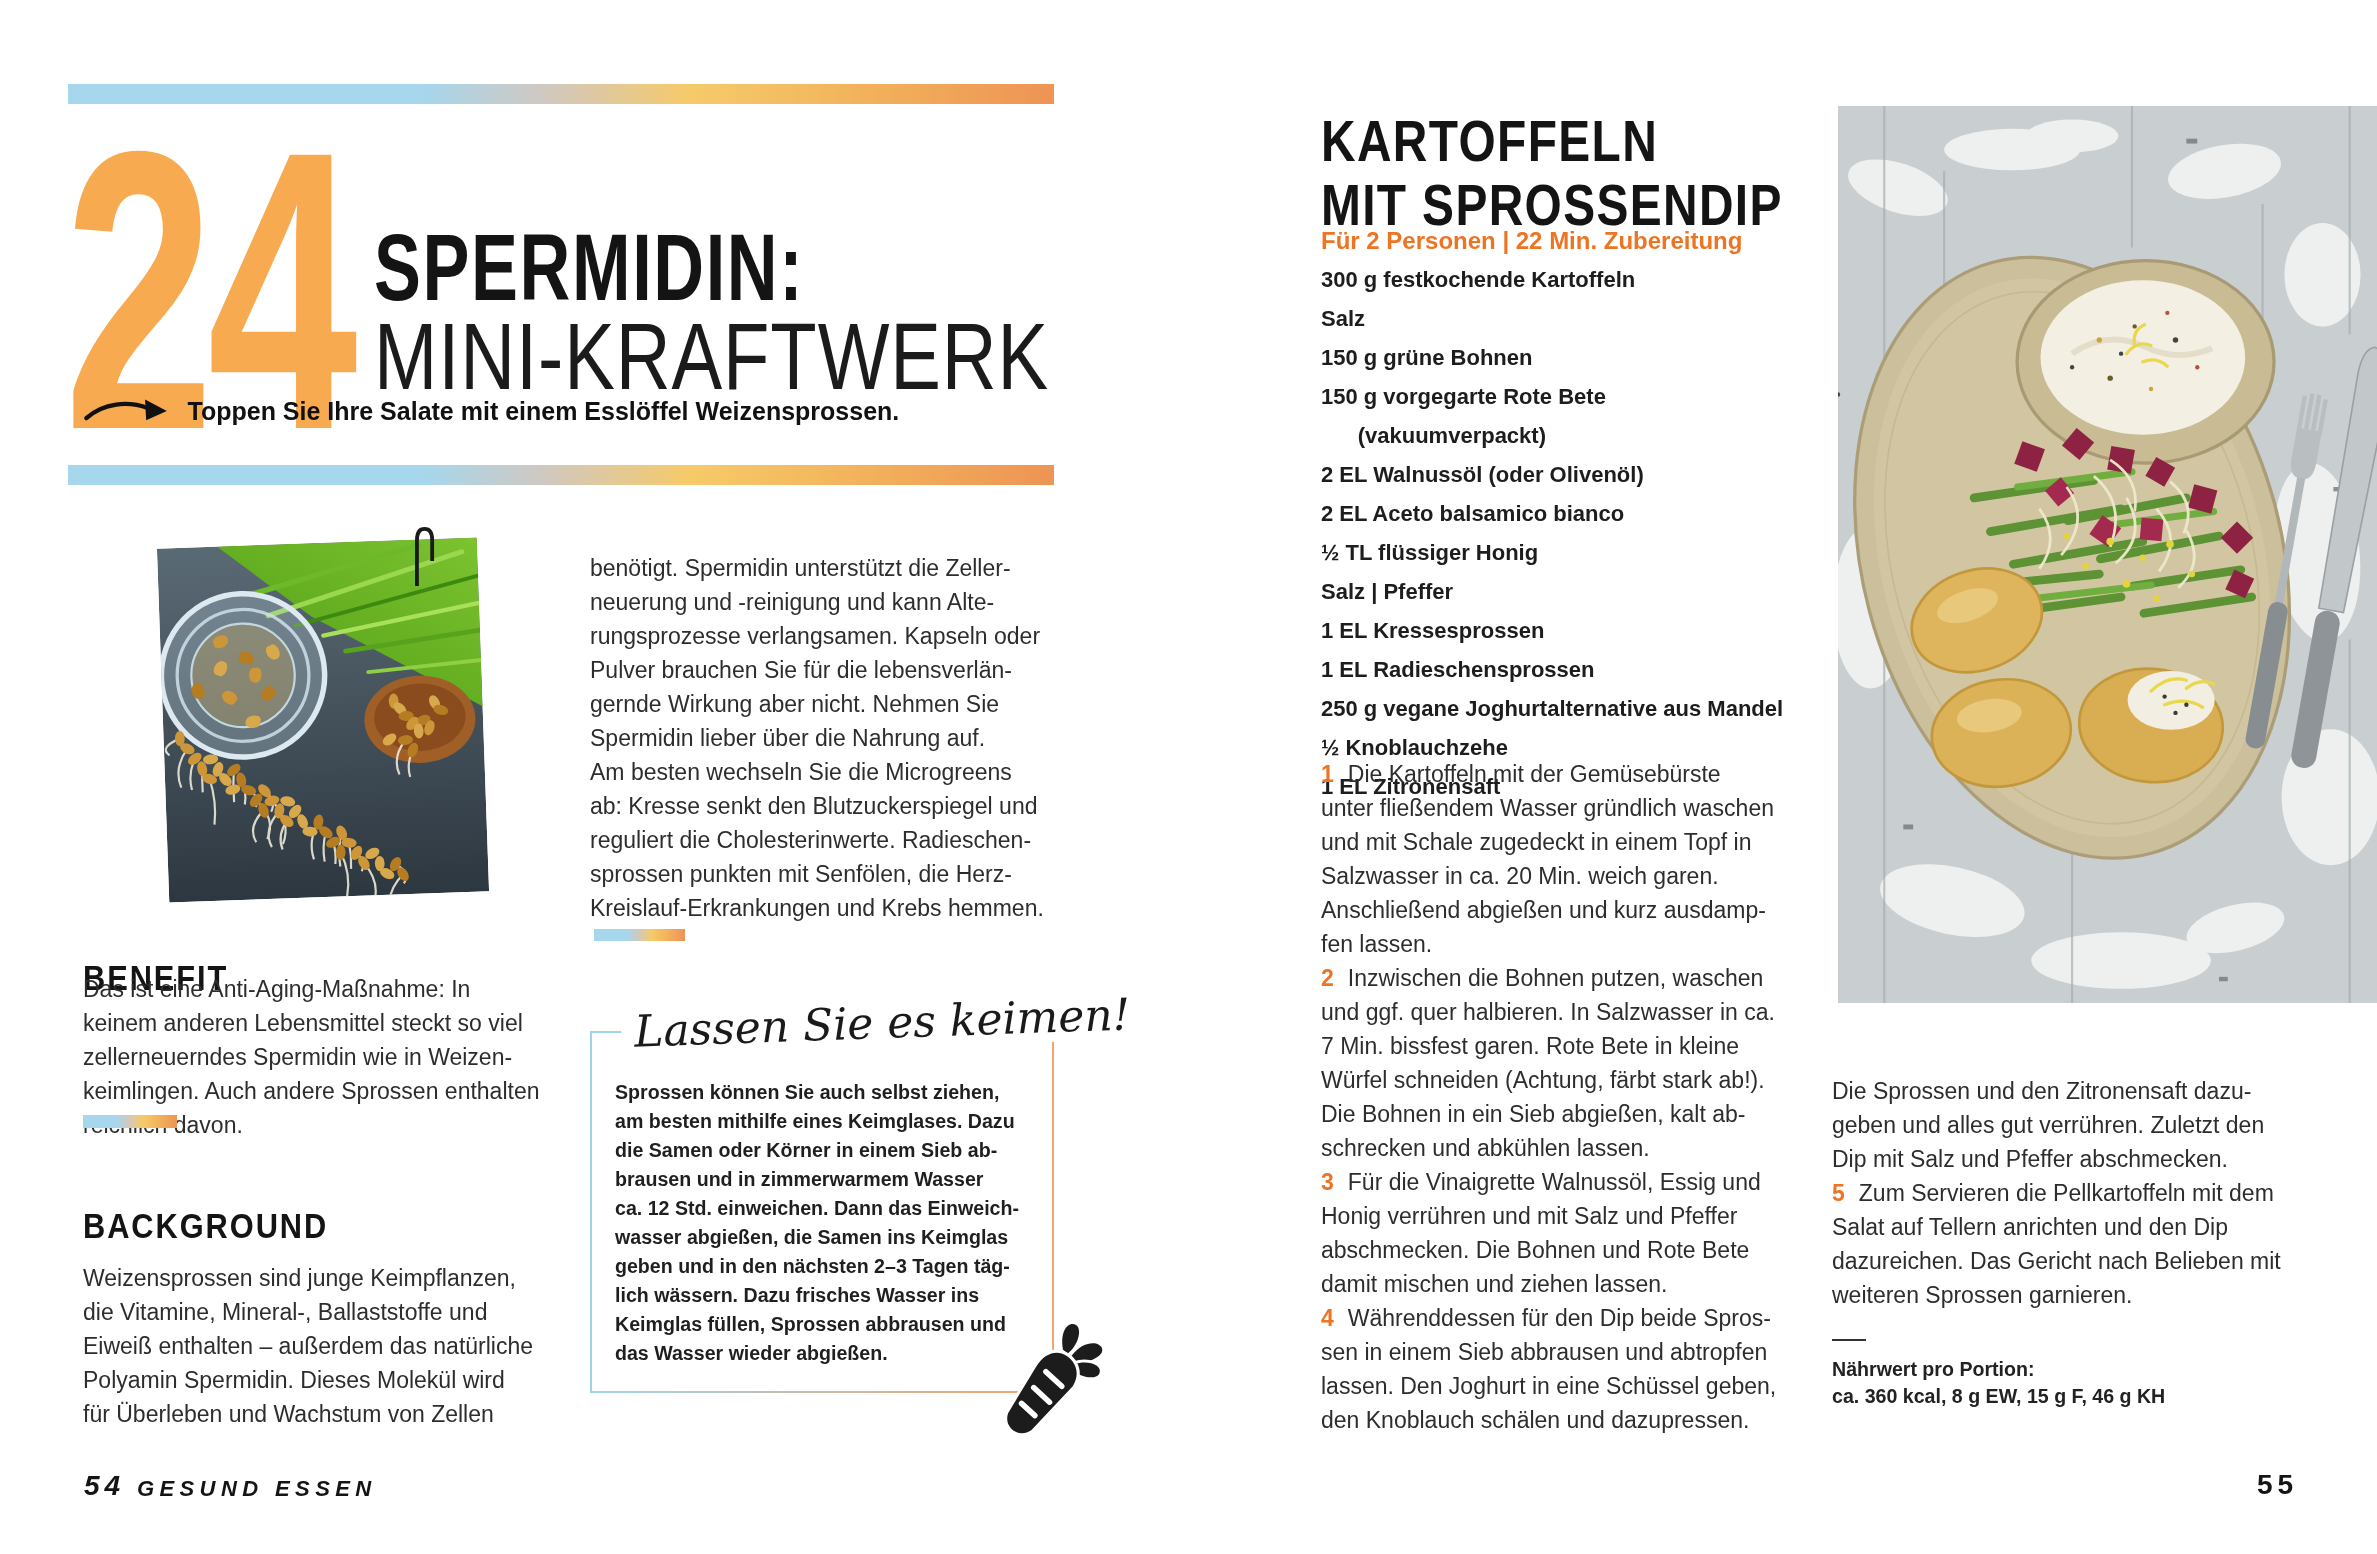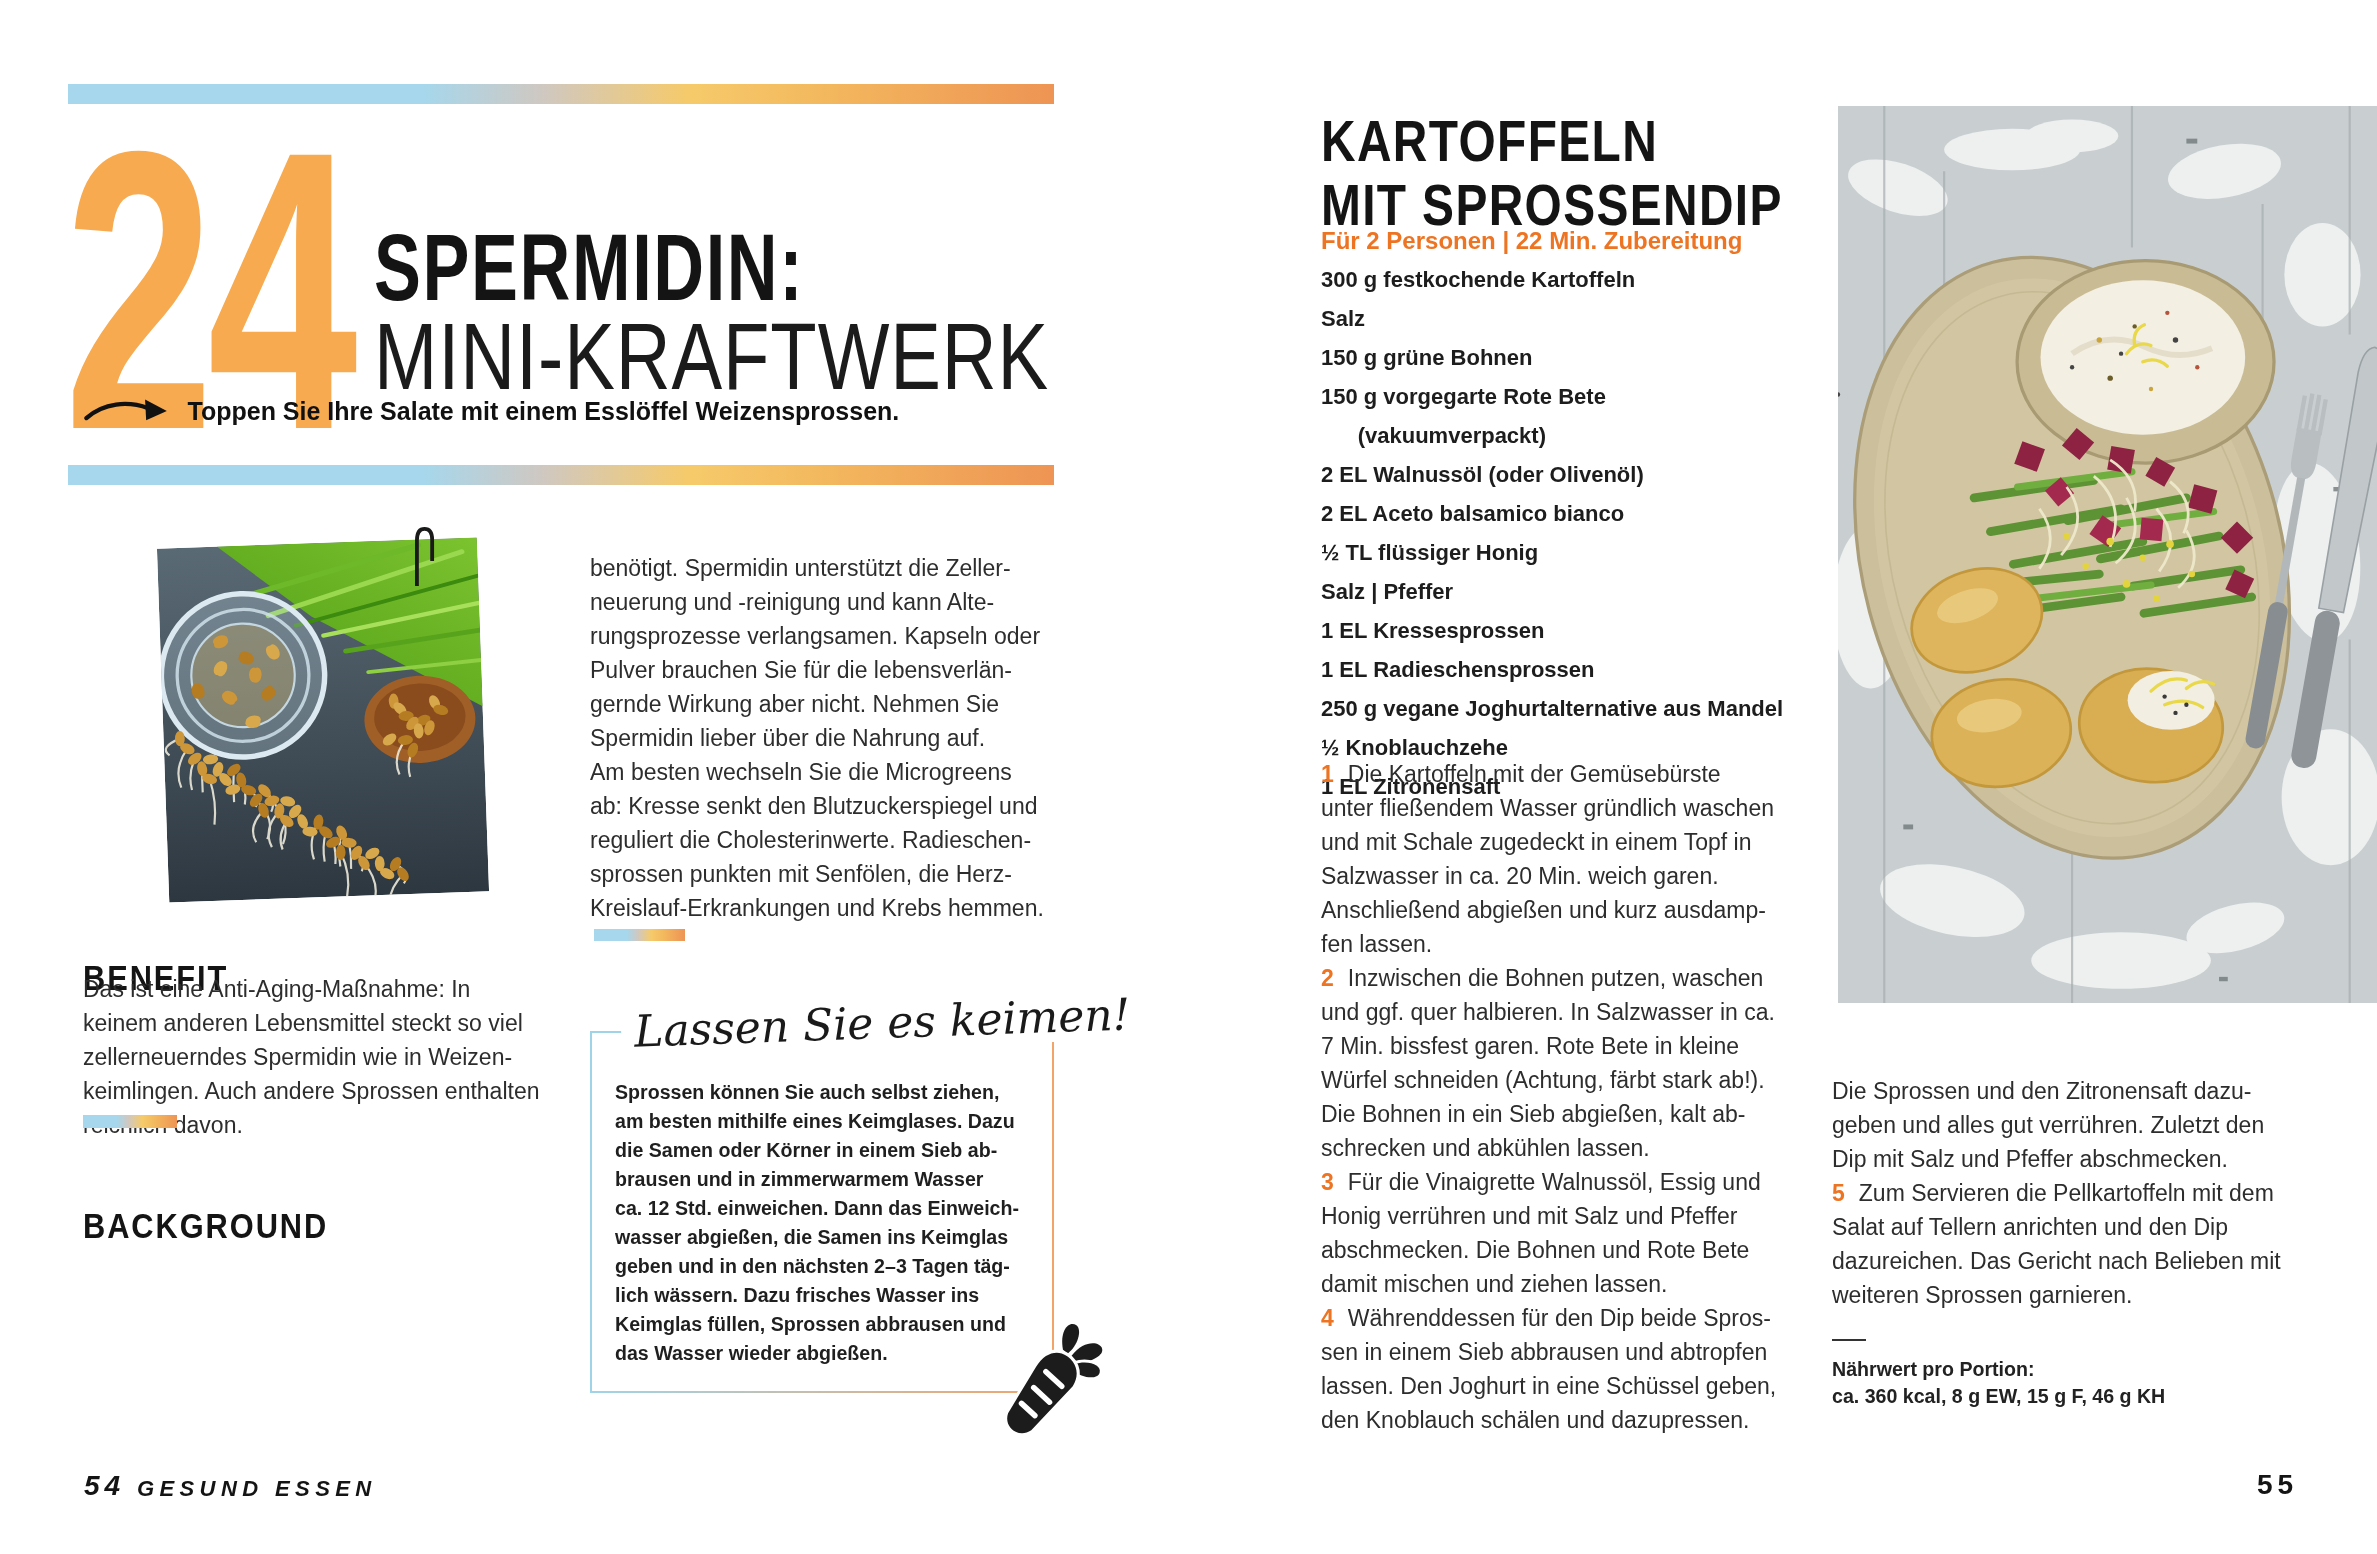--- a/index.html
+++ b/index.html
@@ -201,20 +201,25 @@
   <div class="abs body-text" style="left:83px;top:972px;width:484px;">Das ist eine Anti-Aging-Maßnahme: In
 keinem anderen Lebensmittel steckt so viel
 zellerneuerndes Spermidin wie in Weizen-
 keimlingen. Auch andere Sprossen enthalten
 reichlich davon.</div>
   <div class="abs grad-bar" style="left:83px;top:1115px;width:94px;height:13px;"></div>
 
   <div class="abs" style="left:83px;top:1206px;">
     <span class="cond sec-head">BACKGROUND</span>
   </div>
+  <div class="abs body-text" style="left:83px;top:1261px;width:490px;">Weizensprossen sind junge Keimpflanzen,
+die Vitamine, Mineral-, Ballaststoffe und
+Eiweiß enthalten – außerdem das natürliche
+Polyamin Spermidin. Dieses Molekül wird
+für Überleben und Wachstum von Zellen</div>
 
   <div class="abs" style="left:84px;top:1470px;display:flex;align-items:flex-end;gap:12px;font-style:italic;">
     <span class="footer-num">54</span>
     <span class="footer-sec">GESUND ESSEN</span>
   </div>
 
   <div class="abs body-text" style="left:590px;top:551px;width:479px;">benötigt. Spermidin unterstützt die Zeller-
 neuerung und -reinigung und kann Alte-
 rungsprozesse verlangsamen. Kapseln oder
 Pulver brauchen Sie für die lebensverlän-

